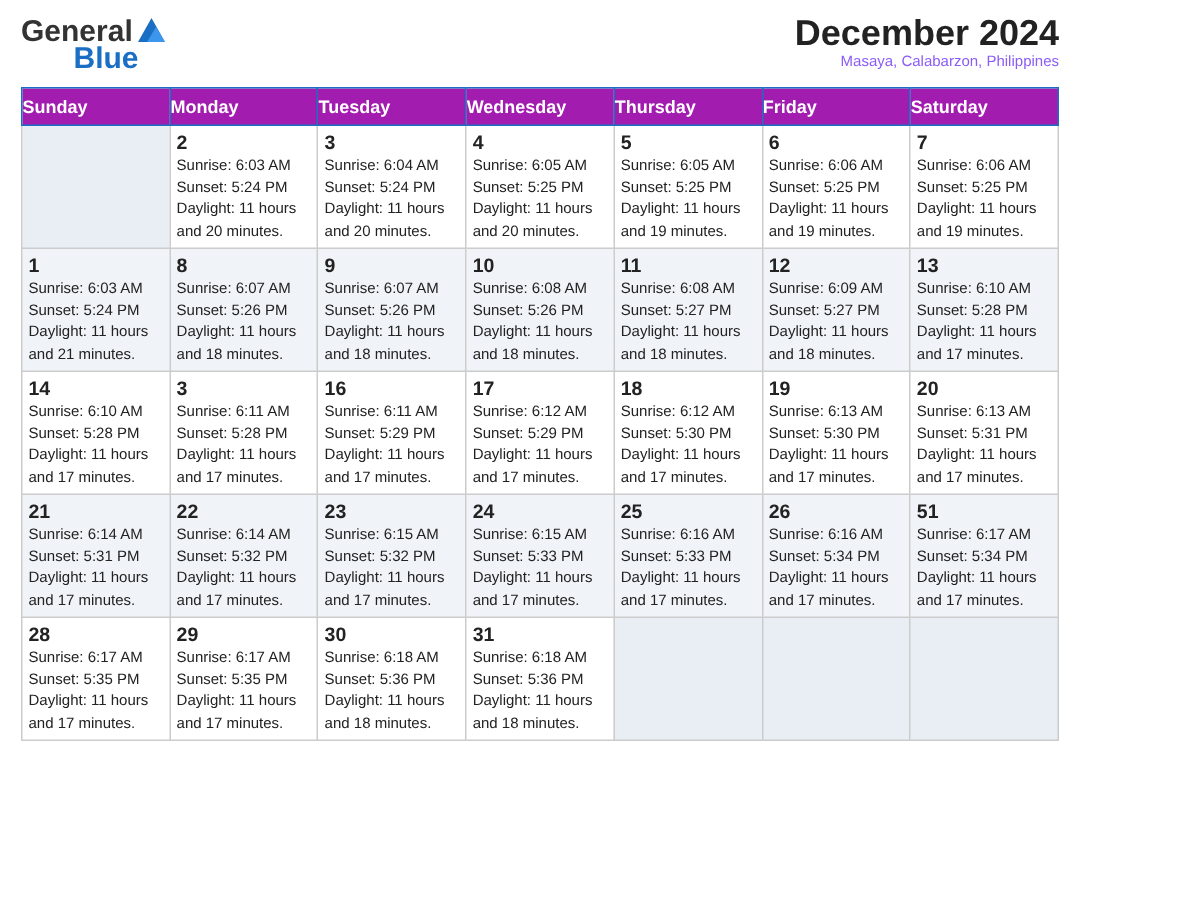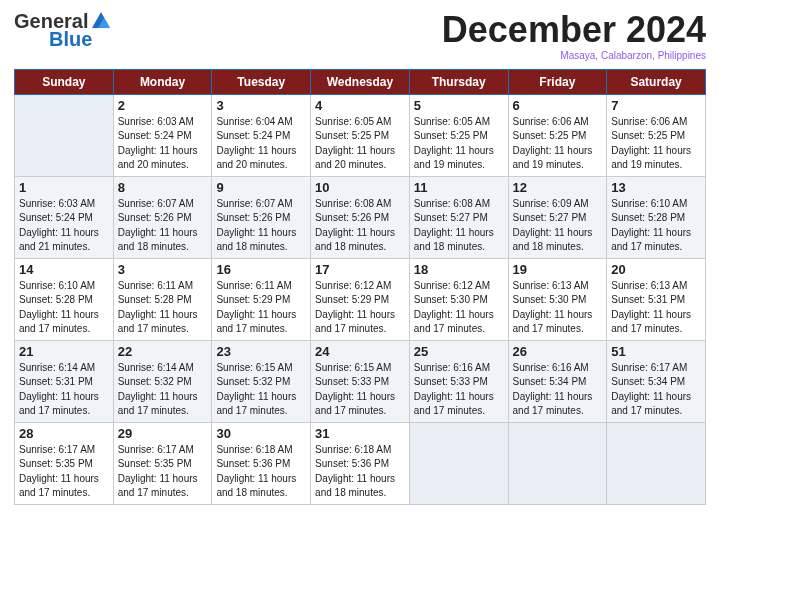--- a/index.html
+++ b/index.html
@@ -29,41 +29,41 @@
       font-size: 20px;
       font-weight: bold;
       line-height: 1.1;
     }
     .logo-general { color: #333; }
     .logo-blue { color: #1a6fc4; }
     .title-block {
       text-align: right;
     }
     .month-title {
-      font-size: 36px;
+      font-size: 24px;
       font-weight: bold;
       color: #222;
       line-height: 1.1;
     }
     .location {
       font-size: 10px;
       color: #8b5cf6;
     }
     table {
       width: 100%;
       border-collapse: collapse;
       table-layout: fixed;
     }
     thead th {
-      background-color: #7f1d1d;
+      background-color: #a21caf;
       color: white;
       font-size: 12px;
       font-weight: bold;
-      padding: 5px 12px;
-      text-align: center;
+      padding: 5px 0;
+      text-align: left;
       border: 1px solid #1a6fc4;
     }
     tbody tr {
       border: 1px solid #ccc;
     }
     tbody td {
       vertical-align: top;
       padding: 3px 4px 3px 4px;
       font-size: 9.5px;
       color: #222;

